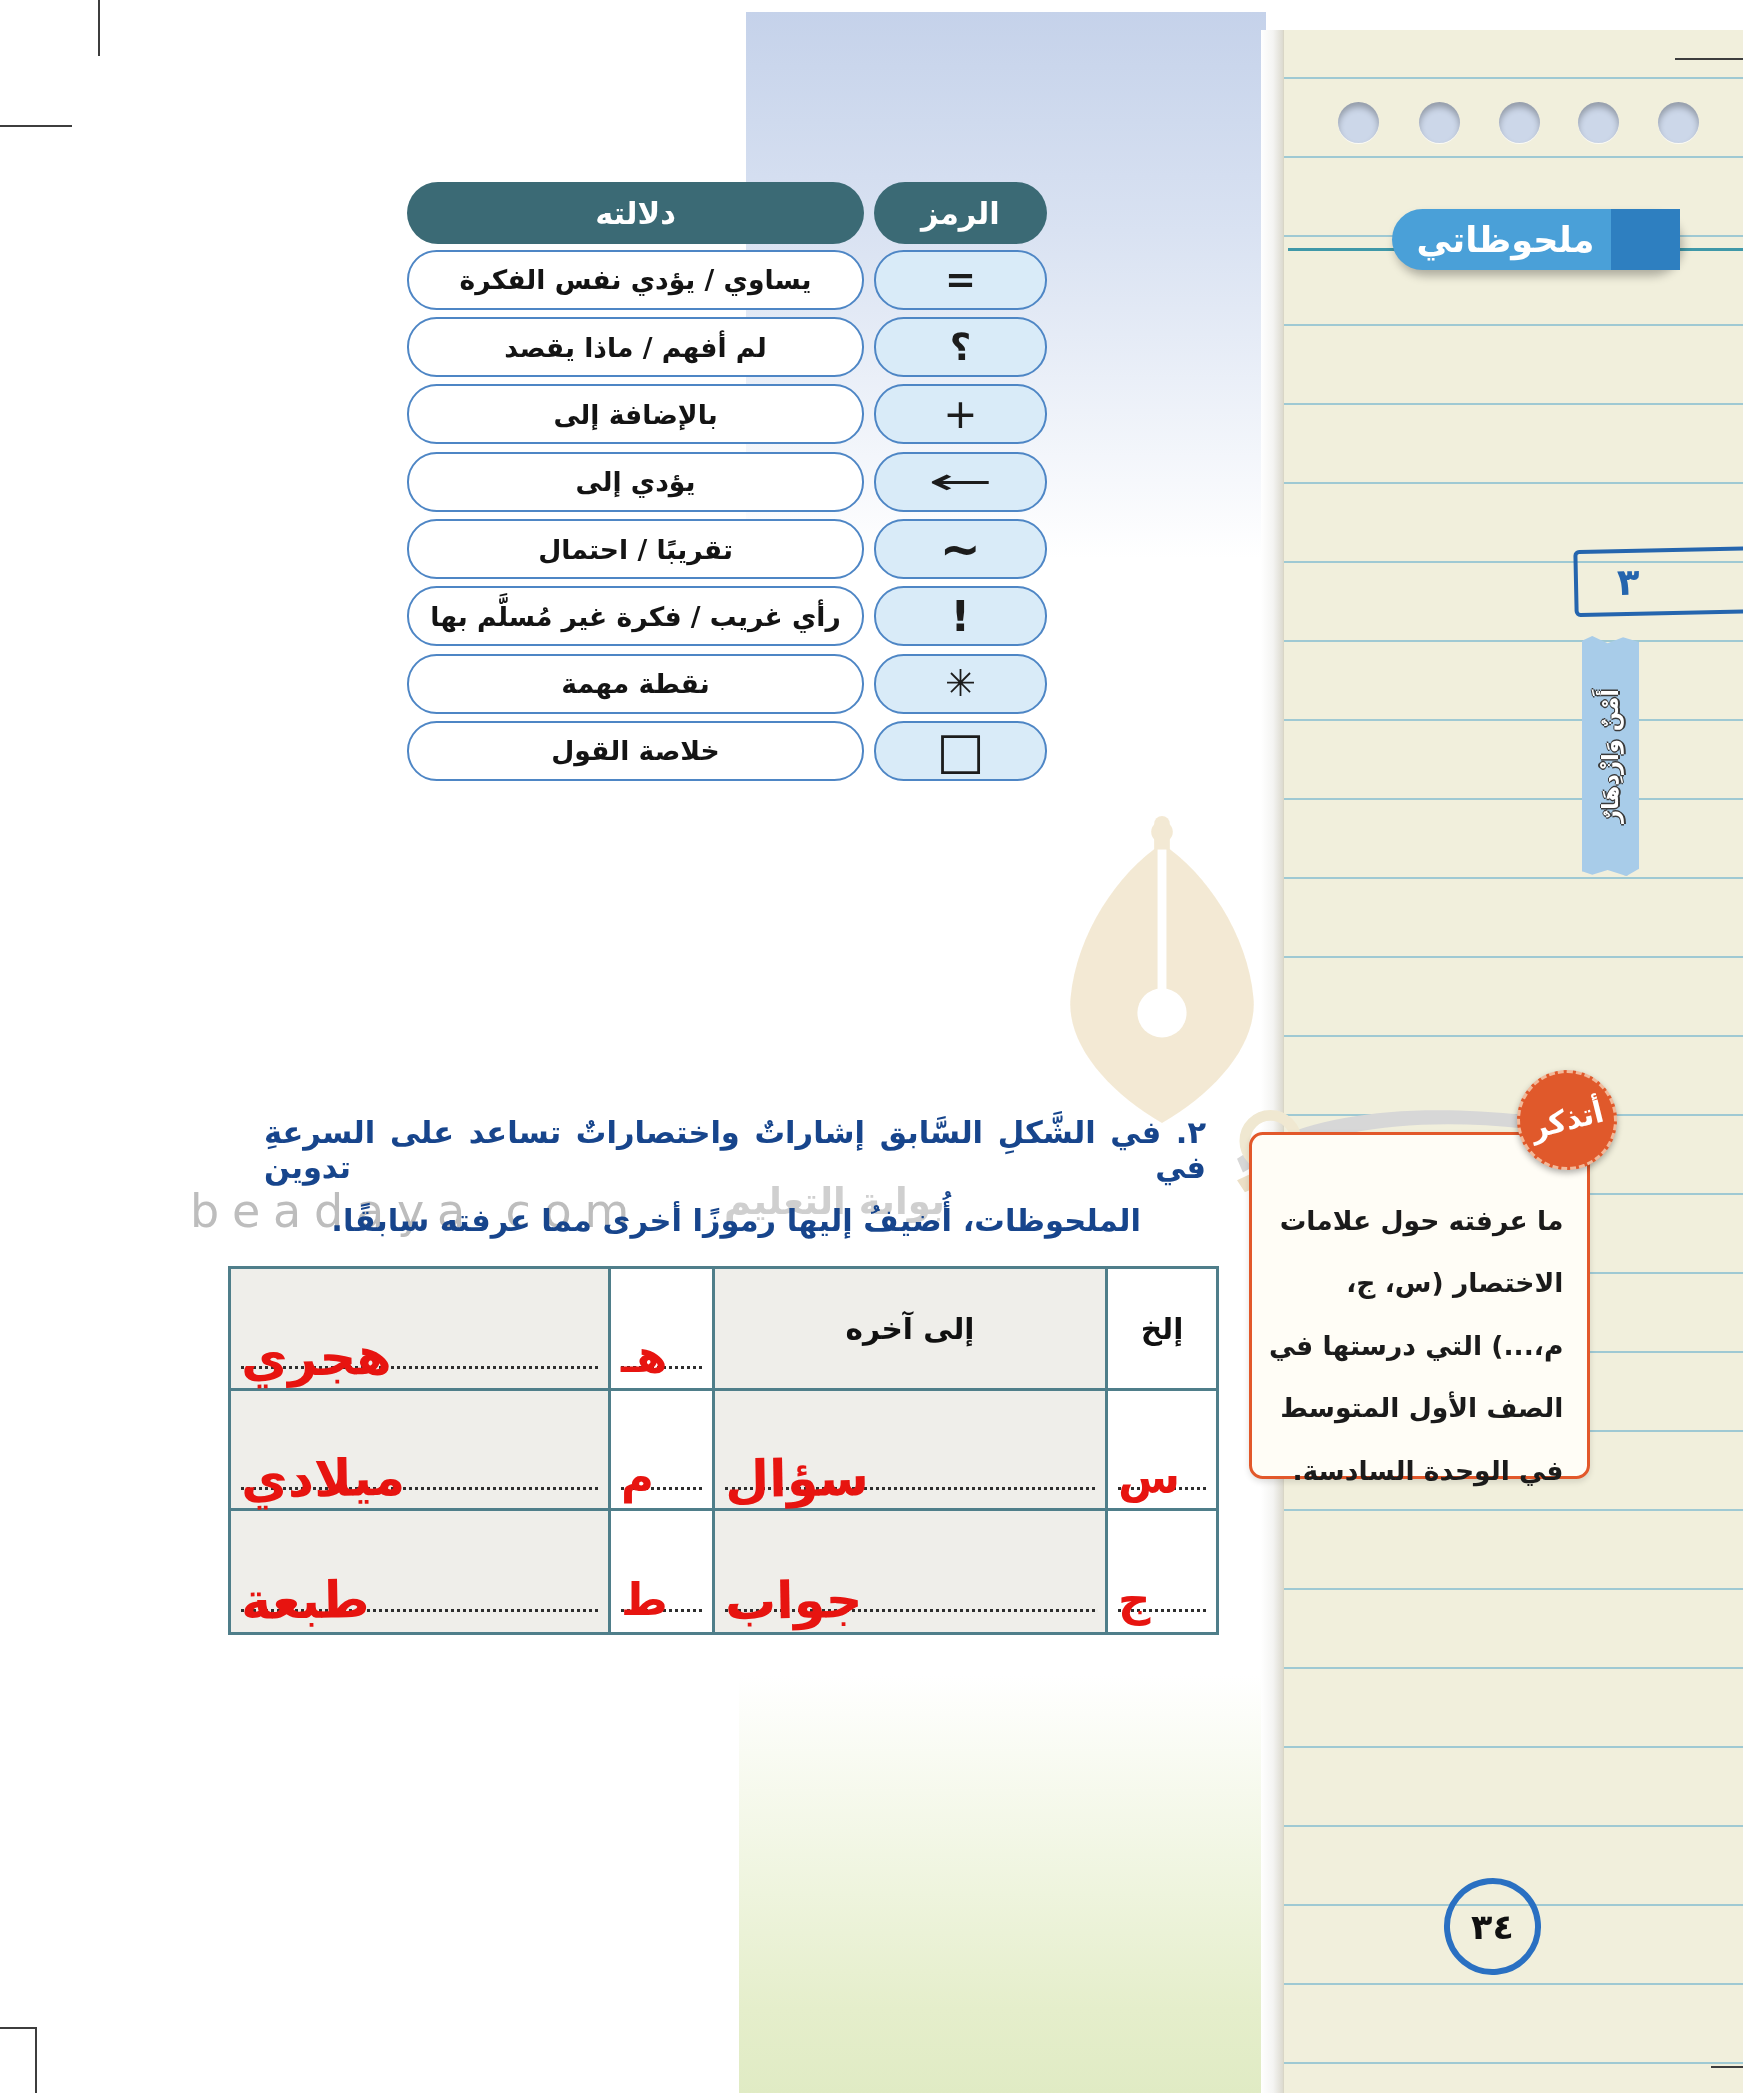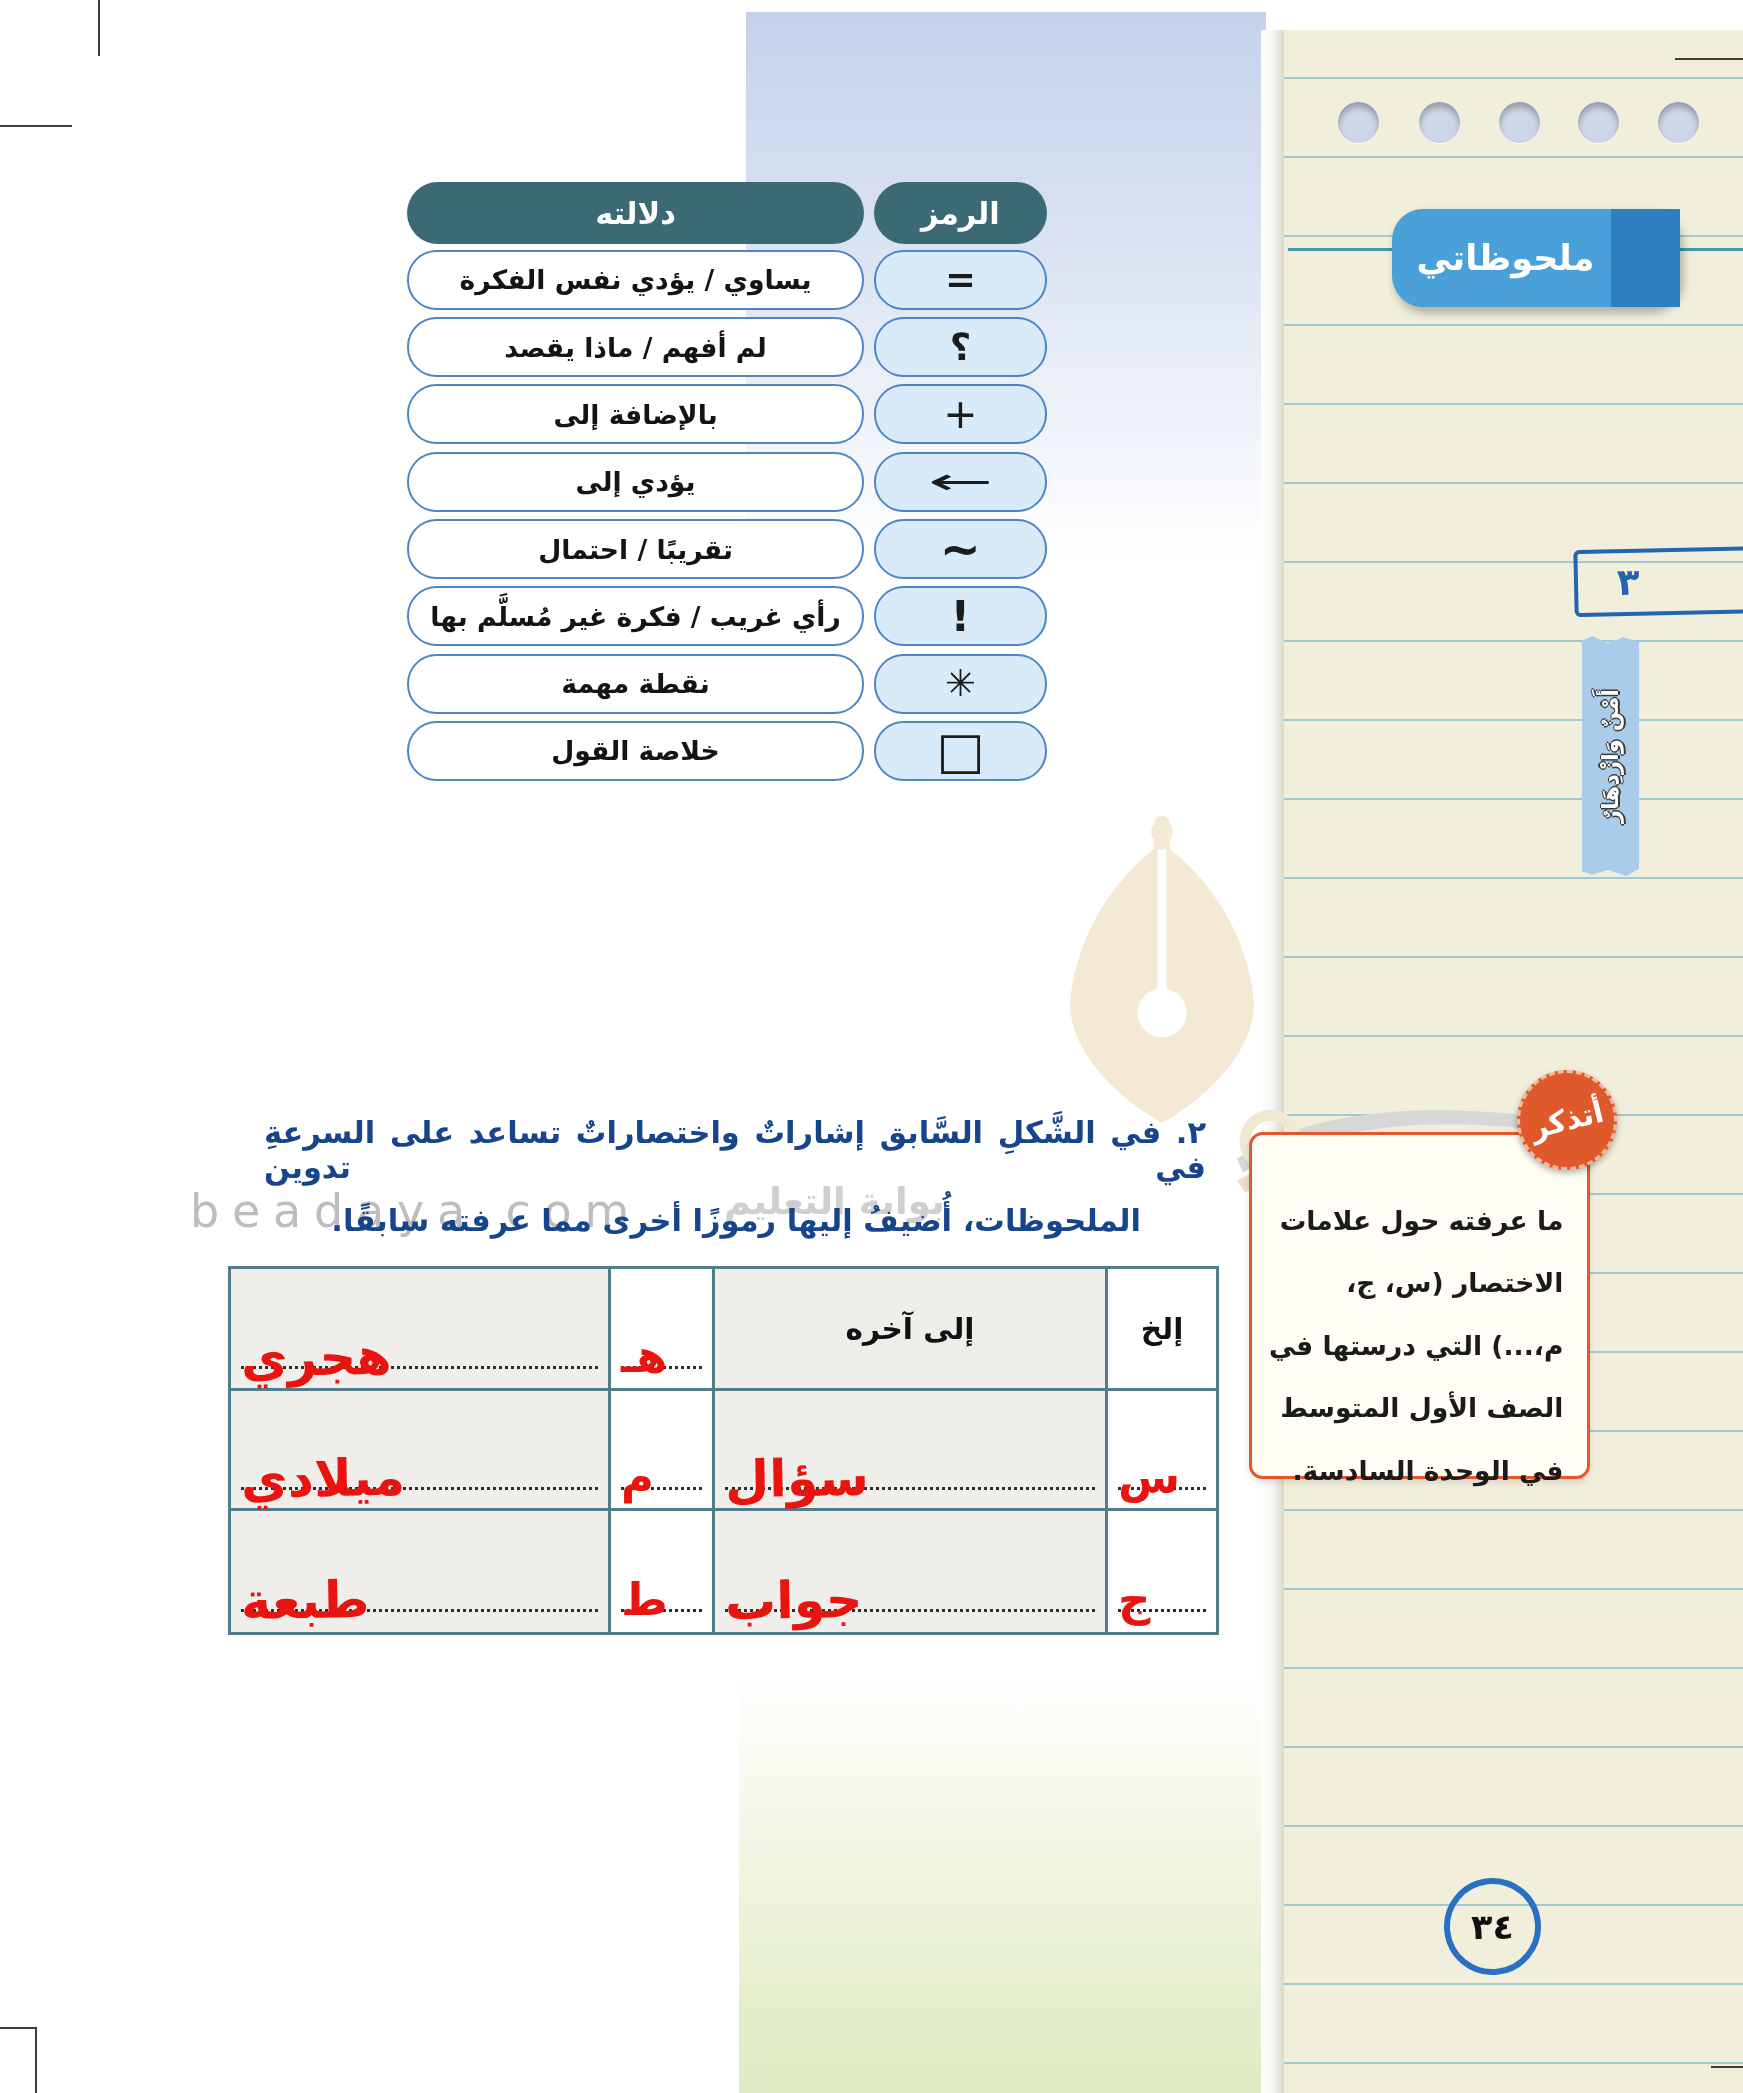--- a/index.html
+++ b/index.html
@@ -21,21 +21,21 @@
     background:linear-gradient(90deg,#ffffff,#f4f4f2 55%,#dcdacf); }
   .paper { left:1283px; top:29.6px; width:461px; height:2064px; z-index:2;
     background-color:#f1efdc;
     background-image:repeating-linear-gradient(180deg, rgba(0,0,0,0) 0px, rgba(0,0,0,0) 77px, #9fc9d3 77px, #9fc9d3 79px);
     background-position:0 217px;
     border-left:1px solid #d9d6c6; }
   .hole { top:102px; width:41px; height:41px; border-radius:50%; background:#ccd7e9; z-index:3;
     box-shadow:inset 0 4.9px 5.9px rgba(0,0,0,.28), 0 1px 0 rgba(255,255,255,.7); }
 
   .label-line { left:1288px; top:248px; width:455px; height:3px; background:#3f98a8; z-index:3; }
-  .notes-label { left:1392px; top:209px; width:288px; height:98px; background:#4aa0d8; z-index:3;
+  .notes-label { left:1392px; top:209px; width:288px; height:61px; background:#4aa0d8; z-index:3;
     box-shadow:3px 5.9px 9.9px rgba(0,0,0,.28); display:flex;border-radius:31px; }
   .notes-label .dark-tab { position:absolute; right:0; top:0; width:69px; height:100%; background:#2e7fc0; }
   .notes-label .txt { width:227px; color:#fff; font-size:35px; font-weight:bold;
     display:flex; align-items:center; justify-content:center; direction:rtl; }
 
   .unit-box { left:1574px; top:548px; width:192px; height:67px; border:4.9px solid #2565ae; border-radius:5.9px;
     transform:rotate(-1.2deg); z-index:3; display:flex; align-items:center; padding-left:39px; }
   .unit-box span { font-size:37px; font-weight:bold; color:#2565ae; }
 
   .ribbon { left:1582px; top:636px; width:57px; height:240px; background:#a8cce9; z-index:3;

